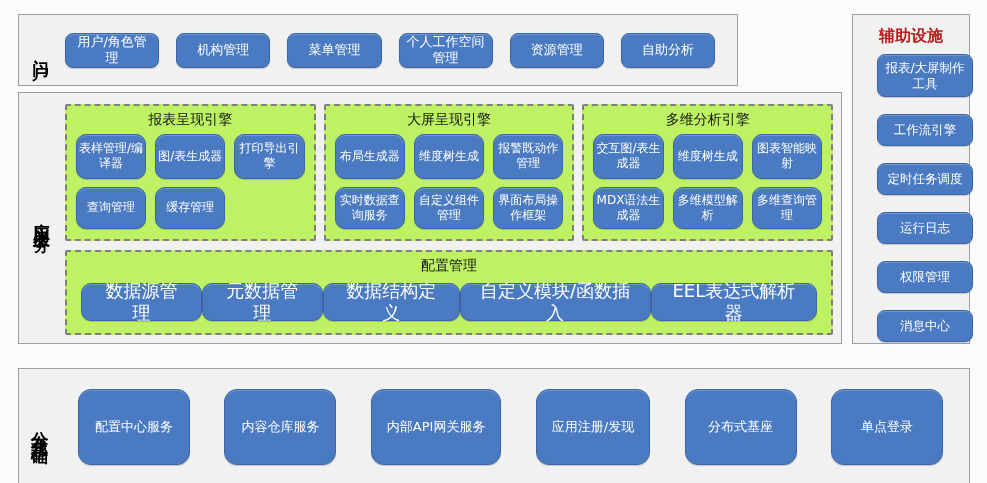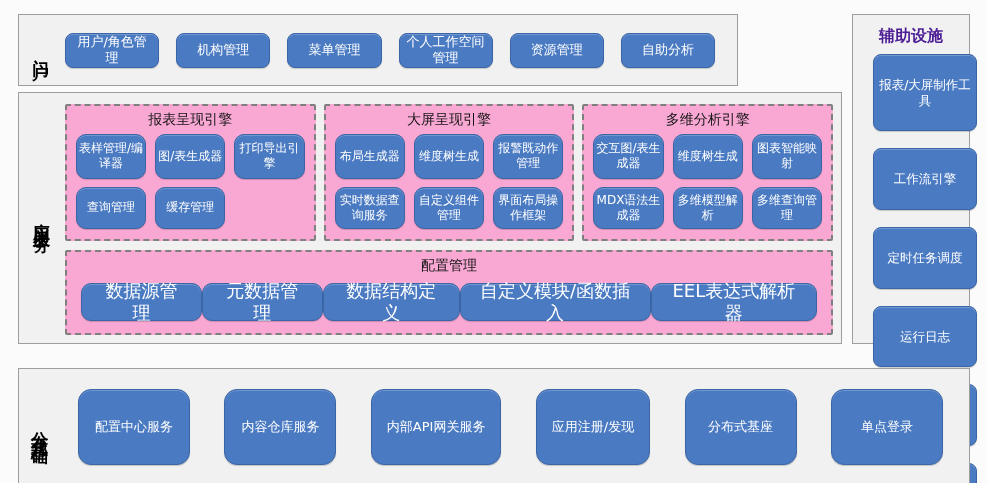--- a/index.html
+++ b/index.html
@@ -50,21 +50,21 @@
 
   
   .app {
     left: 18px; top: 92px; width: 824px; height: 252px;
     display: flex; align-items: stretch;
   }
   .app .vlabel { align-self: center; margin: 0 15px 0 14px; }
   .app-content { flex: 1; padding: 11px 8px 8px 0; display: flex; flex-direction: column; }
   .engines { display: flex; gap: 8px; height: 138px; }
   .dash-box {
-    background: #f9a8d4;
+    background: #bef264;
     border: 2px dashed #7f7f7f;
     border-radius: 2px;
   }
   .engine-box { flex: 1; display: flex; flex-direction: column; }
   .box-title {
     text-align: center;
     font-size: 14px;
     color: #141414;
     padding: 5px 0 5px;
     flex: none;
@@ -87,23 +87,23 @@
     justify-content: space-evenly;
     padding: 0 14px 8px;
   }
   .config-row .blue-btn { height: 38px; border-radius: 10px; font-size: 18px; padding: 0 19px; }
 
   
   .aux {
     left: 852px; top: 14px; width: 118px; height: 330px;
     display: flex; flex-direction: column; align-items: center;
   }
-  .aux-title { font-weight: bold; font-size: 16px; color: #4c1d95; margin: 11px 0 7px; }
+  .aux-title { font-weight: bold; font-size: 16px; color: #b91c1c; margin: 11px 0 7px; }
   .aux-col { display: flex; flex-direction: column; gap: 17px; align-items: center; }
-  .aux-col .blue-btn { width: 104px; min-height: 32px; font-size: 12.5px; padding: 22px 5px; margin-left: 28px; }
+  .aux-col .blue-btn { width: 96px; min-height: 32px; font-size: 12.5px; padding: 5px 5px; margin-left: 28px; }
 
   
   .dist {
     left: 18px; top: 368px; width: 952px; height: 118px;
     display: flex; align-items: center;
   }
   .dist .vlabel { margin: 0 14px 0 12px; }
   .dist-row {
     flex: 1;
     display: flex;

